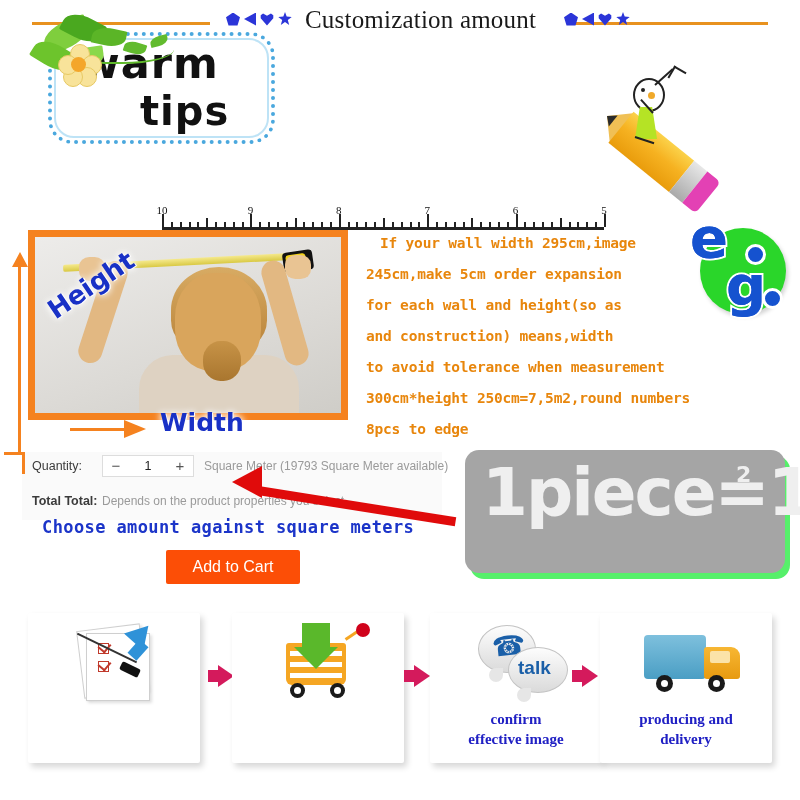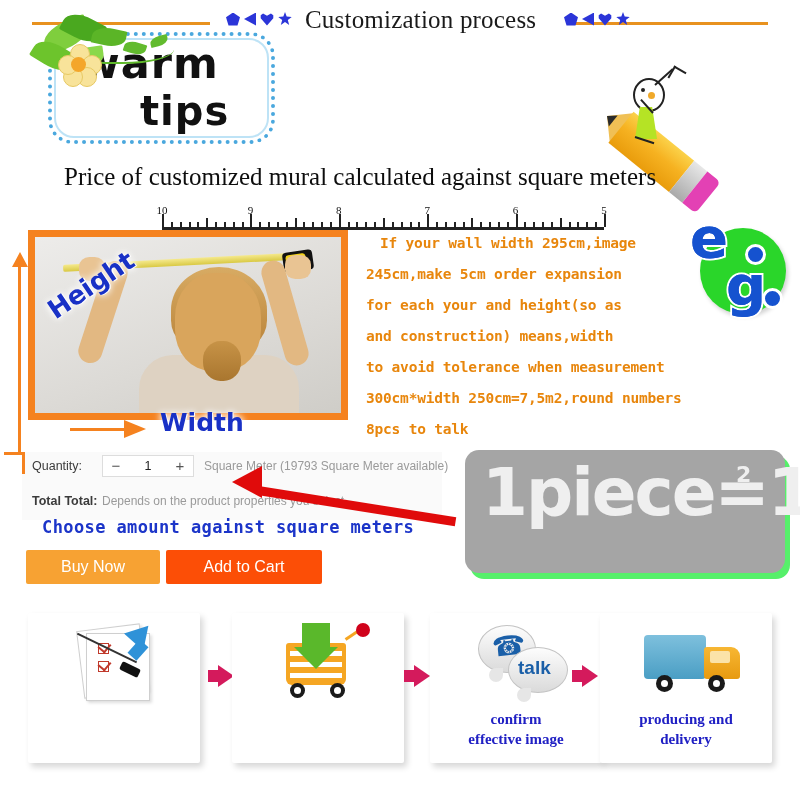--- a/index.html
+++ b/index.html
@@ -179,21 +179,21 @@
   .tp-row{position:absolute;left:32px;top:494px;display:flex;align-items:center;}
   .tp-lbl{font-size:12.5px;color:#3b3b3b;font-weight:700;width:70px;}
   .tp-val{font-size:12px;color:#9a9a9a;}
 
   .choose{position:absolute;left:42px;top:517px;font-family:"DejaVu Sans Mono",monospace;
      font-size:17px;font-weight:700;color:#1c35c9;letter-spacing:.4px;white-space:nowrap;}
 
   .btn{position:absolute;top:550px;height:34px;border:0;color:#fff;font-size:16px;
      cursor:pointer;font-family:"Liberation Sans",sans-serif;border-radius:2px;}
   .btn-buy{left:26px;width:134px;background:#f7a233;}
-  .btn-cart{left:166px;width:156px;background:#fc4e06;}
+  .btn-cart{left:166px;width:134px;background:#fc4e06;}
 
   
   .redarrow{position:absolute;left:232px;top:466px;width:0;height:0;
      border-top:16px solid transparent;border-bottom:16px solid transparent;
      border-right:30px solid #e00b0b;}
   .redshaft{position:absolute;left:258px;top:486px;width:200px;height:9px;background:#e00b0b;
      transform:rotate(9deg);transform-origin:0 50%;}
 
   
   .badge{position:absolute;left:465px;top:450px;width:320px;height:123px;background:#a5a5a5;
@@ -284,21 +284,21 @@
   <div class="top-rule"></div>
   <div class="top-rule-gap"></div>
 
   <div class="deco" style="left:226px;top:12px;">
     <span class="d-pent"></span>
     <span class="d-tri"></span>
     <span class="d-heart"></span>
     <span class="d-star"></span>
   </div>
 
-  <div class="title-main">Customization process</div>
+  <div class="title-main">Customization amount</div>
 
   <div class="deco" style="left:564px;top:12px;">
     <span class="d-pent"></span>
     <span class="d-tri"></span>
     <span class="d-heart"></span>
     <span class="d-star"></span>
   </div>
 
   <div class="tips-card"></div>
   <div class="tips-w">warm</div>
@@ -334,21 +334,20 @@
     <div class="s-head"></div>
       <div class="s-eye"></div>
       <div class="s-nose"></div>
     <div class="s-body"></div>
       <div class="s-arm"></div>
       <div class="s-hand"></div>
     <div class="s-armL"></div>
       <div class="s-leg"></div>
   </div>
 
-  <div class="headline">Price of customized mural calculated against square meters</div>
 
   <div class="ruler" id="ruler">
     <div class="ruler-base"></div>
   <div class="tick" style="left: 0px; height: 13px;"></div>
       <div class="tick" style="left: 8.84px; height: 5px;"></div>
       <div class="tick" style="left: 17.68px; height: 5px;"></div>
       <div class="tick" style="left: 26.52px; height: 5px;"></div>
       <div class="tick" style="left: 35.36px; height: 5px;"></div>
       <div class="tick" style="left: 44.2px; height: 9px;"></div>
       <div class="tick" style="left: 53.04px; height: 5px;"></div>
@@ -421,25 +420,25 @@
   <div class="lbl-width">Width</div>
   <div class="ax-v"></div>
   <div class="ax-h"></div>
   <div class="ar-up"></div>
   <div class="ar-right2"></div>
   <div class="ar-right"></div>
 
   <div class="para" id="para">
       <span class="ln">If your wall width 295cm,image</span>
       <span class="ln">245cm,make 5cm order expansion</span>
-      <span class="ln">for each your and height(so as</span>
+      <span class="ln">for each wall and height(so as</span>
       <span class="ln">and construction) means,width</span>
       <span class="ln">to avoid tolerance when measurement</span>
-      <span class="ln">300cm*width 250cm=7,5m2,round numbers</span>
-      <span class="ln">8pcs to talk</span>
+      <span class="ln">300cm*height 250cm=7,5m2,round numbers</span>
+      <span class="ln">8pcs to edge</span>
     </div>
 
   <div class="eg"></div>
   <div class="eg-e">e</div>
   <div class="eg-e2">e</div>
   <div class="eg-dot1"></div>
   <div class="eg-g">g</div>
   <div class="eg-g2">g</div>
   <div class="eg-dot2"></div>
 
@@ -456,21 +455,20 @@
     <span class="qty-note">Square Meter (19793 Square Meter available)</span>
   </div>
 
   <div class="tp-row">
     <span class="tp-lbl">Total Total:</span>
     <span class="tp-val">Depends on the product properties you select</span>
   </div>
 
   <div class="choose">Choose amount against square meters</div>
 
-  <button class="btn btn-buy">Buy Now</button>
   <button class="btn btn-cart">Add to Cart</button>
 
   <div class="redshaft"></div>
   <div class="redarrow"></div>
 
   <div class="badge"></div>
   <div class="badge-txt">1piece=1M</div>
   <div class="badge-sup">2</div>
 
   <div class="steps">

